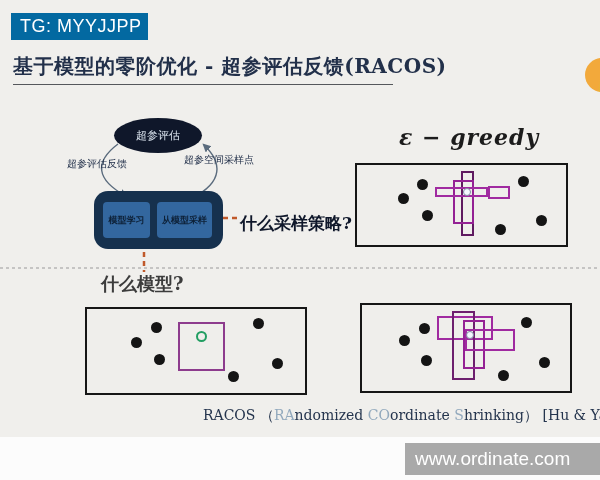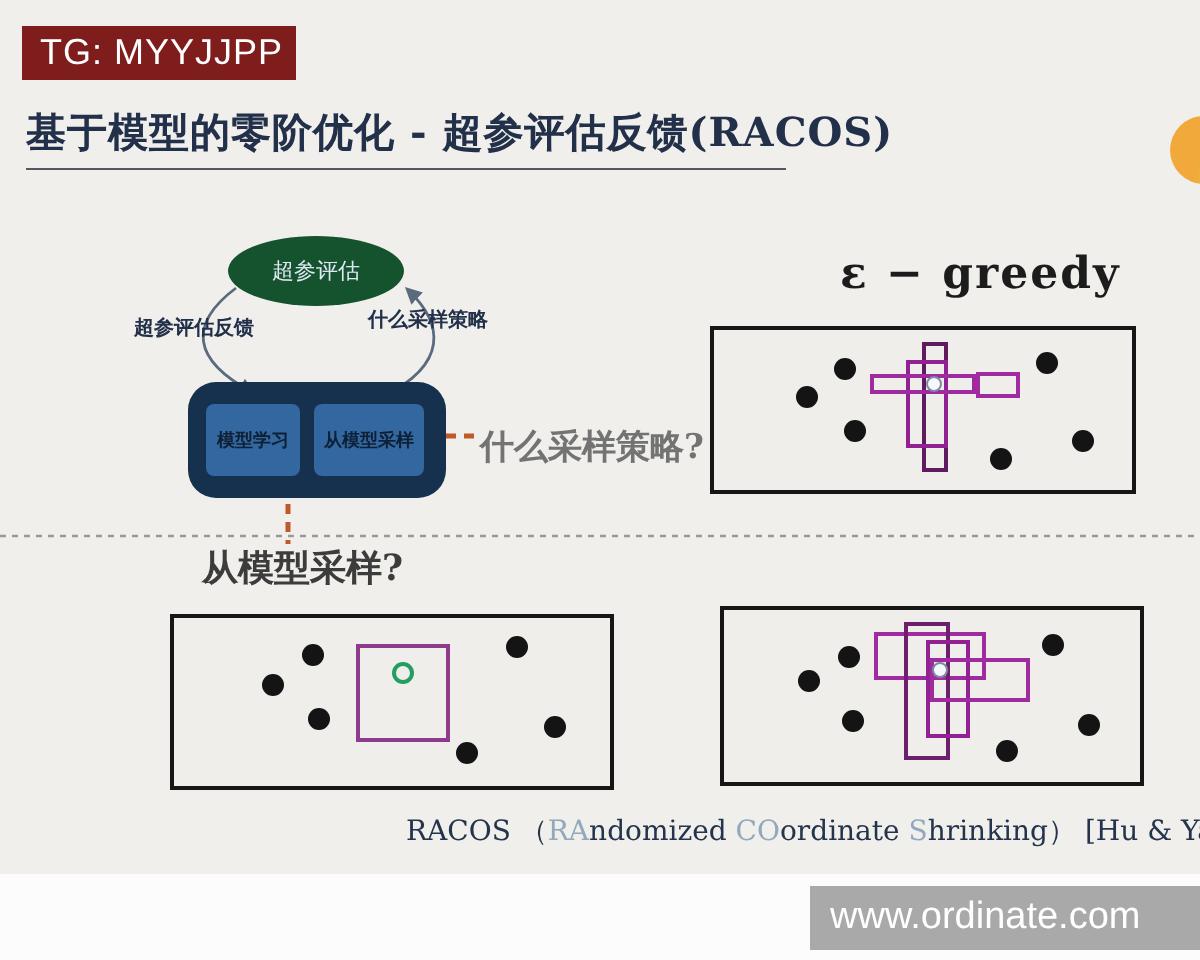--- a/index.html
+++ b/index.html
@@ -4,61 +4,61 @@
 <style>
   html,body { margin:0; padding:0; }
   #stage {
     position:relative; width:600px; height:480px;
     background:#f0efec; overflow:hidden;
     font-family:"Liberation Sans", sans-serif;
   }
 
   .tg-box {
     position:absolute; left:11px; top:13px; width:137px; height:27px;
-    background:#7f1d1d; color:#ffffff; font-size:18px; line-height:27px;
+    background:#0369a1; color:#ffffff; font-size:18px; line-height:27px;
     padding-left:9px; box-sizing:border-box; letter-spacing:0.5px;
   }
   .slide-title {
     position:absolute; left:13px; top:53px; font-size:20px; font-weight:bold;
     color:#22304a; font-family:"DejaVu Serif", serif; letter-spacing:0.5px;
     white-space:nowrap;
   }
   .title-underline {
     position:absolute; left:13px; top:84px; width:380px; height:1px; background:#55585c;
   }
 
   
   .top-node {
     position:absolute; left:114px; top:118px; width:88px; height:35px;
-    background:#14532d; border-radius:50%;
+    background:#0f172a; border-radius:50%;
     color:#dfe8f2; font-size:11px; display:flex; align-items:center; justify-content:center;
   }
-  .edge-label { position:absolute; font-size:10px; color:#22304a; font-weight:bold; white-space:nowrap; }
+  .edge-label { position:absolute; font-size:10px; color:#22304a; font-weight:normal; white-space:nowrap; }
   .edge-label-left  { left:67px;  top:157px; }
   .edge-label-right { left:184px; top:153px; }
   .dark-box {
     position:absolute; left:94px; top:191px; width:129px; height:58px;
     background:#16314e; border-radius:14px;
   }
   .inner-box {
     position:absolute; background:#33679f; border-radius:4px;
     color:#0d2036; font-size:9px; line-height:1.2; font-weight:bold;
     display:flex; align-items:center; justify-content:center; text-align:center;
     padding:2px; box-sizing:border-box;
   }
   .inner-box-left  { left:103px; top:202px; width:47px; height:36px; }
   .inner-box-right { left:157px; top:202px; width:55px; height:36px; }
 
   .q-text { position:absolute; font-family:"DejaVu Serif", serif; font-weight:bold; white-space:nowrap; }
-  .q-sampling { left:240px; top:212px; font-size:17px; color:#737373; }
+  .q-sampling { left:240px; top:212px; font-size:17px; color:#0f172a; }
   .q-model    { left:101px; top:272px; font-size:18px; color:#3c3c3c; }
 
   .egreedy {
-    position:absolute; left:420px; top:124px; font-size:22px; color:#1c1c1c;
-    font-weight:bold; font-family:"DejaVu Serif", serif;
+    position:absolute; left:399px; top:124px; font-size:22px; color:#1c1c1c;
+    font-style:italic; font-weight:bold; font-family:"DejaVu Serif", serif;
     letter-spacing:1px;
   }
 
   .panel {
     position:absolute; border:2.5px solid #161616; box-sizing:border-box;
     background:#efeeeb;
   }
   .dot { position:absolute; width:11px; height:11px; border-radius:50%; background:#141414; }
   .prect { position:absolute; border:2px solid; box-sizing:border-box; background:transparent; }
   .marker {
@@ -105,26 +105,26 @@
     <line x1="0" y1="268" x2="600" y2="268" stroke="#9a9a9a" stroke-width="1.2" stroke-dasharray="3 3"></line>
     <line x1="144" y1="243" x2="144" y2="272" stroke="#c0592a" stroke-width="2.5" stroke-dasharray="5 4"></line>
     <line x1="214" y1="218" x2="238" y2="218" stroke="#c0592a" stroke-width="2.5" stroke-dasharray="5 4"></line>
     <path d="M 118,144 C 94,162 96,180 126,196" stroke="#5a6b7d" stroke-width="1.4" fill="none" marker-end="url(#ah)"></path>
     <path d="M 192,198 C 224,182 222,162 204,145" stroke="#5a6b7d" stroke-width="1.4" fill="none" marker-end="url(#ah)"></path>
     <path d="M 147,241 C 158,252 176,250 186,238" stroke="#5a6b7d" stroke-width="1.4" fill="none" marker-end="url(#ah)"></path>
   </svg>
 
   <div class="top-node">超参评估</div>
   <div class="edge-label edge-label-left">超参评估反馈</div>
-  <div class="edge-label edge-label-right">什么采样策略</div>
+  <div class="edge-label edge-label-right">超参空间采样点</div>
   <div class="dark-box"></div>
   <div class="inner-box inner-box-right">从模型采样</div>
   <div class="inner-box inner-box-left">模型学习</div>
   <div class="q-text q-sampling">什么采样策略?</div>
-  <div class="q-text q-model">从模型采样?</div>
+  <div class="q-text q-model">什么模型?</div>
 
   <div class="egreedy">ε − greedy</div>
 
   <div class="caption"><span style="color: rgb(36, 52, 77);">RACOS （</span><span style="color: rgb(146, 169, 189);">RA</span><span style="color: rgb(36, 52, 77);">ndomized </span><span style="color: rgb(146, 169, 189);">CO</span><span style="color: rgb(36, 52, 77);">ordinate </span><span style="color: rgb(146, 169, 189);">S</span><span style="color: rgb(36, 52, 77);">hrinking） [Hu &amp; Yang &amp; Qian]</span></div>
 
   <div class="bottom-strip"></div>
   <div class="site-box">www.ordinate.com</div>
 
 <div class="panel" style="left: 355px; top: 163px; width: 213px; height: 84px;"></div>
     <div class="prect" style="left: 461px; top: 171px; width: 13px; height: 65px; border-color: rgb(95, 26, 96);"></div>

